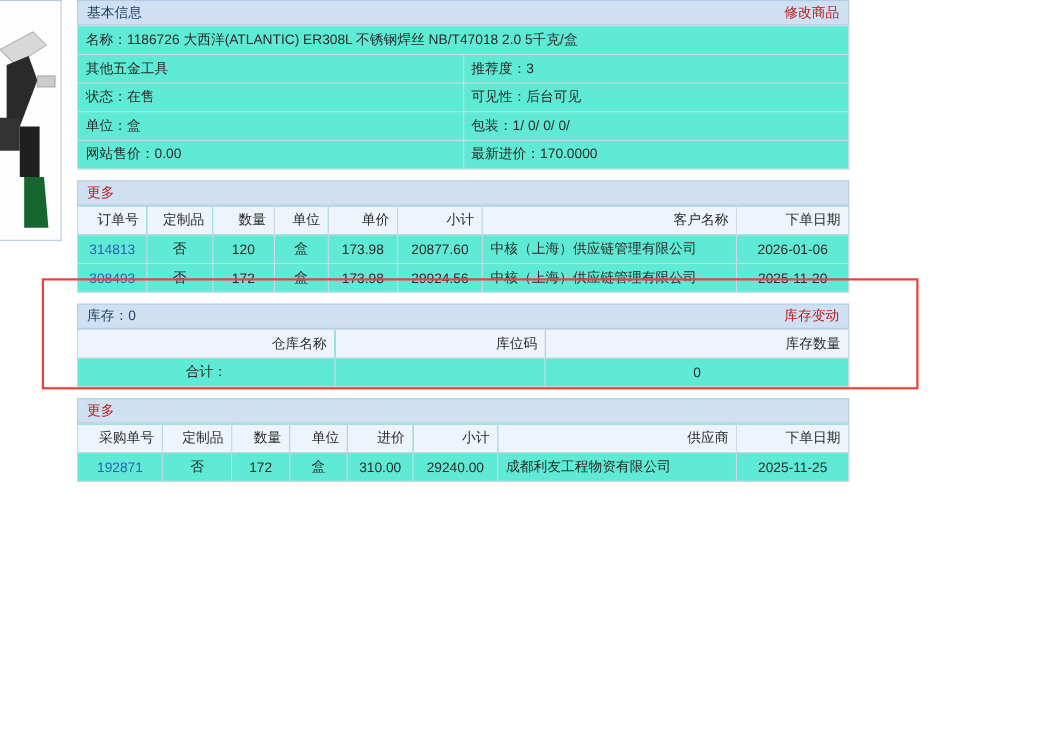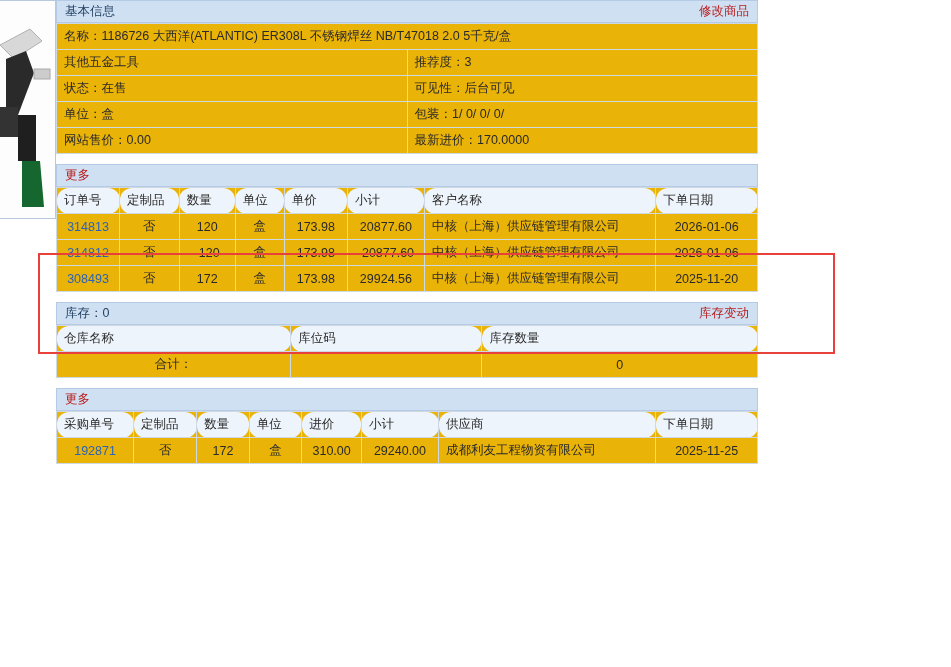--- a/index.html
+++ b/index.html
@@ -30,21 +30,21 @@
     left: 0px; top: 0px;
     width: 56px; height: 219px;
     border: 1px solid #b9c9dd;
     border-left: none;
     background: #fdfdfd;
     overflow: hidden;
   }
   .tool-svg { position: absolute; left: -4px; top: 10px; }
   .main {
     position: absolute;
-    left: 56px; top: 0;
+    left: 70px; top: 0;
     width: 881px;
     height: 667px;
   }
   .panel { width: 702px; margin: 0 0 10px 0; }
 
   .panel-head {
     background: #cfe0f3;
     border: 1px solid #b5cbe5;
     height: 23px;
     line-height: 21px;
@@ -53,39 +53,38 @@
     color: #1d3c5e;
     display: flex;
     justify-content: space-between;
     align-items: center;
   }
   .panel-head .right-lnk { color: #b91c1c; cursor: pointer; }
 
   table.grid {
     width: 100%;
     border-collapse: collapse;
-    background: #eab308;
+    background: #5eead4;
     table-layout: fixed;
   }
   table.grid td, table.grid th {
     border: 1px solid #cfd9e4;
     padding: 4px 7px;
     font-size: 12.5px;
     color: #2a2a2a;
     font-weight: normal;
     height: 24px;
     vertical-align: middle;
     overflow: hidden;
     white-space: nowrap;
   }
   table.grid.info td { height: 26px; }
   table.grid th {
     background: #eef4fb;
-    text-align: left;
-    border-radius: 12px;
+    text-align: right;
   }
   .center { text-align: center; margin-top: 36px; }
   .link { color: #2a63b5; cursor: pointer; }
 
   
   .red-box {
     position: absolute;
     border: 2px solid #e8403a;
     pointer-events: none;
   }
@@ -179,30 +178,20 @@
             <td class="center"><span class="link">314813</span></td>
             <td class="center">否</td>
             <td class="center">120</td>
             <td class="center">盒</td>
             <td class="center">173.98</td>
             <td class="center">20877.60</td>
             <td>中核（上海）供应链管理有限公司</td>
             <td class="center">2026-01-06</td>
           </tr>
           <tr>
-            <td class="center"><span class="link">314812</span></td>
-            <td class="center">否</td>
-            <td class="center">-120</td>
-            <td class="center">盒</td>
-            <td class="center">173.98</td>
-            <td class="center">-20877.60</td>
-            <td>中核（上海）供应链管理有限公司</td>
-            <td class="center">2026-01-06</td>
-          </tr>
-          <tr>
             <td class="center"><span class="link">308493</span></td>
             <td class="center">否</td>
             <td class="center">172</td>
             <td class="center">盒</td>
             <td class="center">173.98</td>
             <td class="center">29924.56</td>
             <td>中核（上海）供应链管理有限公司</td>
             <td class="center">2025-11-20</td>
           </tr>
         </tbody>

